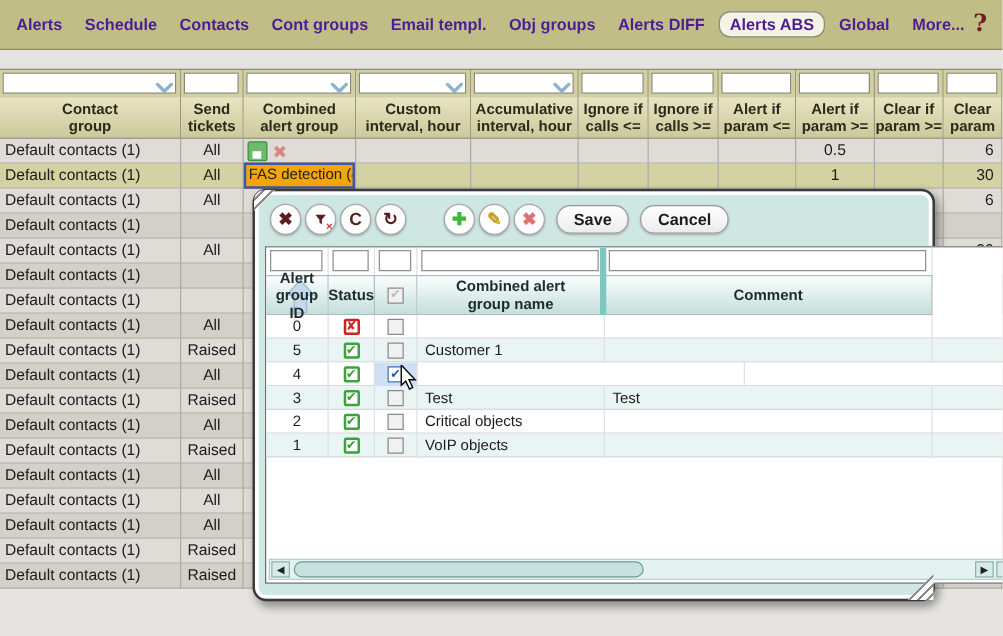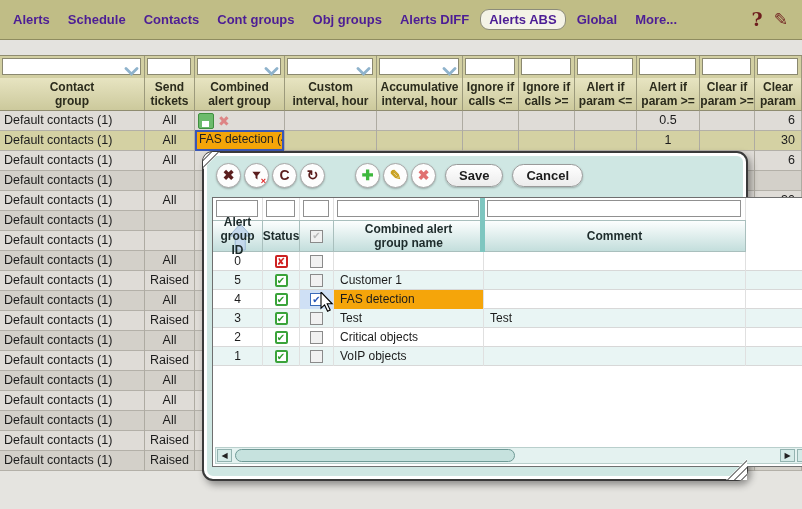--- a/index.html
+++ b/index.html
@@ -107,20 +107,21 @@
 <body>
 
 <div class="screen">
 
   <div class="menubar">
     <div id="menu-items">
         <div class="mitem">Alerts</div>
         <div class="mitem">Schedule</div>
         <div class="mitem">Contacts</div>
         <div class="mitem">Cont groups</div>
+        <div class="mitem">Email templ.</div>
         <div class="mitem">Obj groups</div>
         <div class="mitem">Alerts DIFF</div>
         <div class="mitem sel">Alerts ABS</div>
         <div class="mitem">Global</div>
         <div class="mitem">More...</div>
       </div>
     <div class="menu-icons" id="menu-icons">
         <span class="micon q">?</span>
         <span class="micon">✎</span>
       </div>
@@ -570,23 +571,20 @@
             <div class="dcell left" style="width: 262px;"></div>
           </div>
           <div class="drow">
             <div class="dcell center" style="width: 50px;">4</div>
             <div class="dcell mid" style="width: 37px;">
               <span class="stbox stok">✔</span>
             </div>
             <div class="dcell mid selck" style="width: 34px;">
               <span class="ckbox checked">✔</span>
             </div>
-            <div class="dcell left namewrap" style="width: 150px;">
-              <div class="namehl">FAS detection</div>
-            </div>
             <div class="dcell left" style="width: 262px;"></div>
           </div>
           <div class="drow alt">
             <div class="dcell center" style="width: 50px;">3</div>
             <div class="dcell mid" style="width: 37px;">
               <span class="stbox stok">✔</span>
             </div>
             <div class="dcell mid" style="width: 34px;">
               <span class="ckbox"></span>
             </div>

